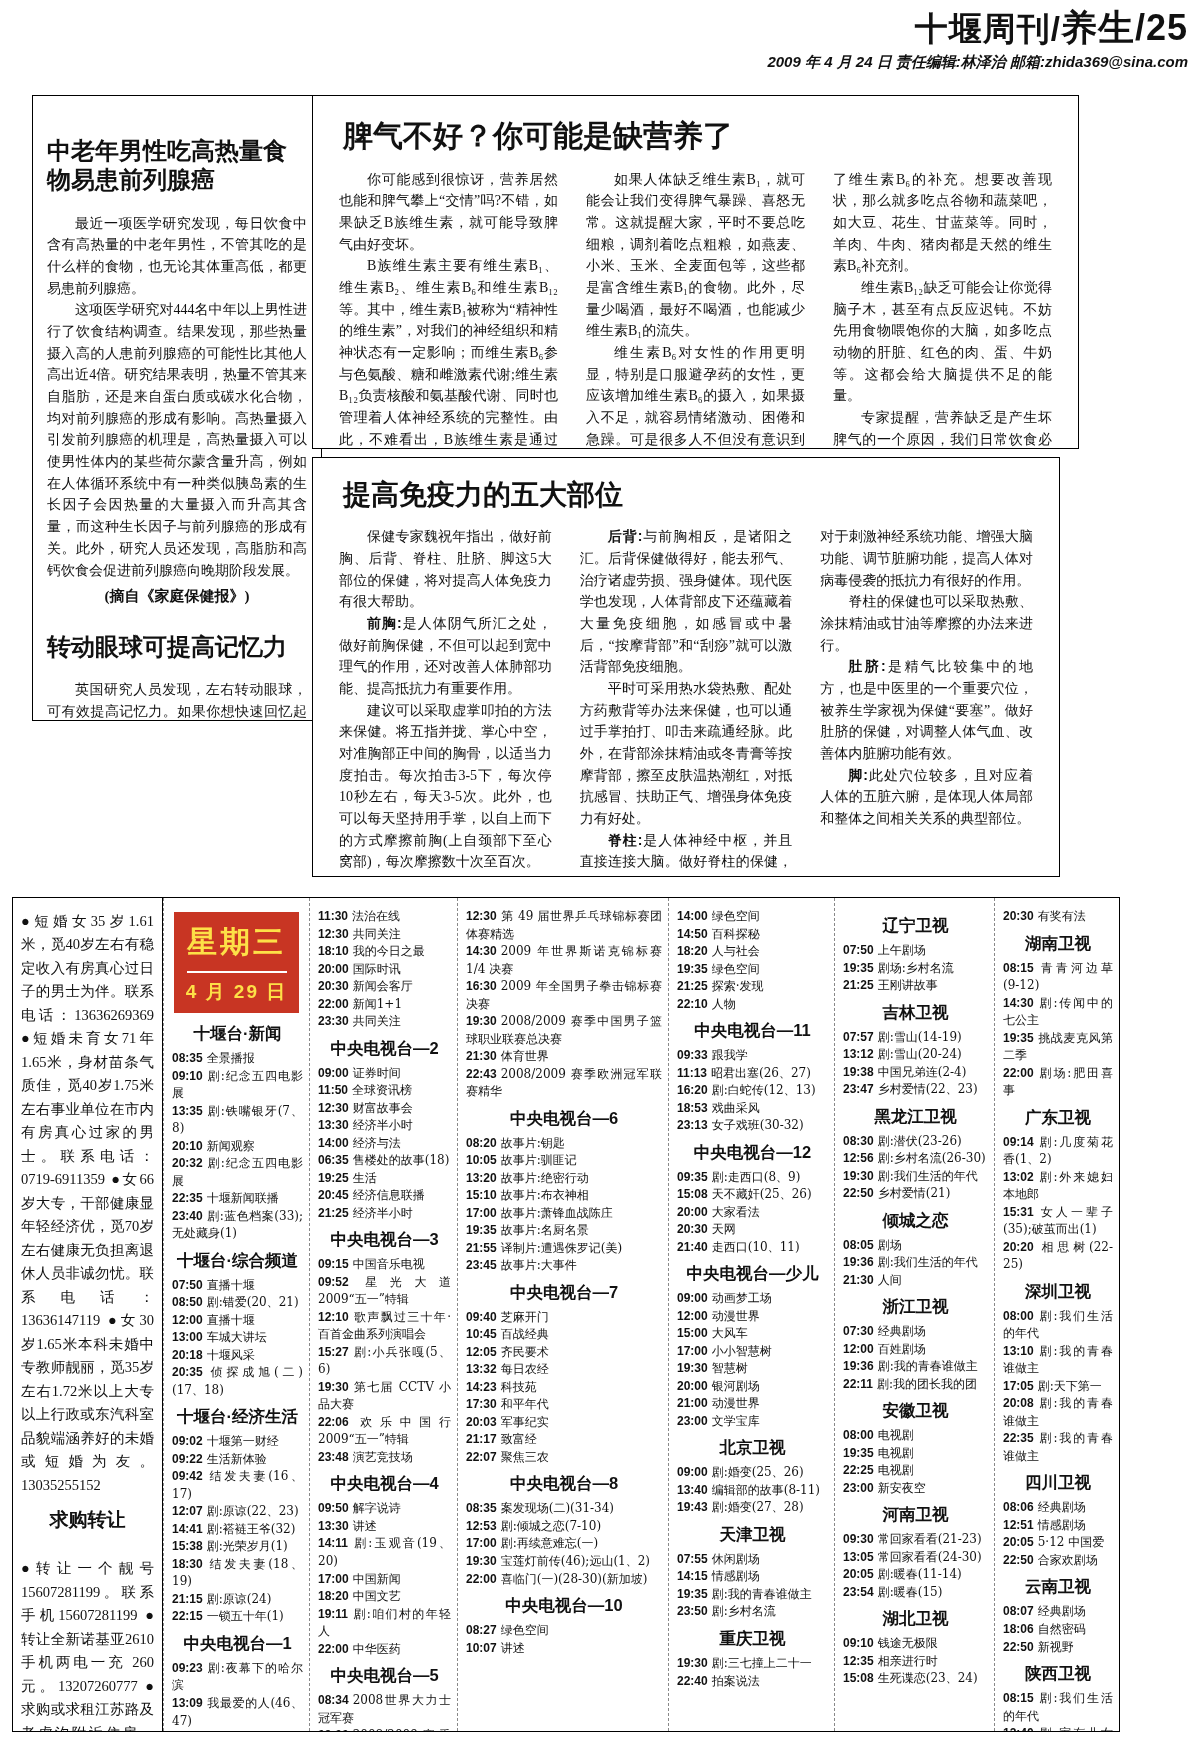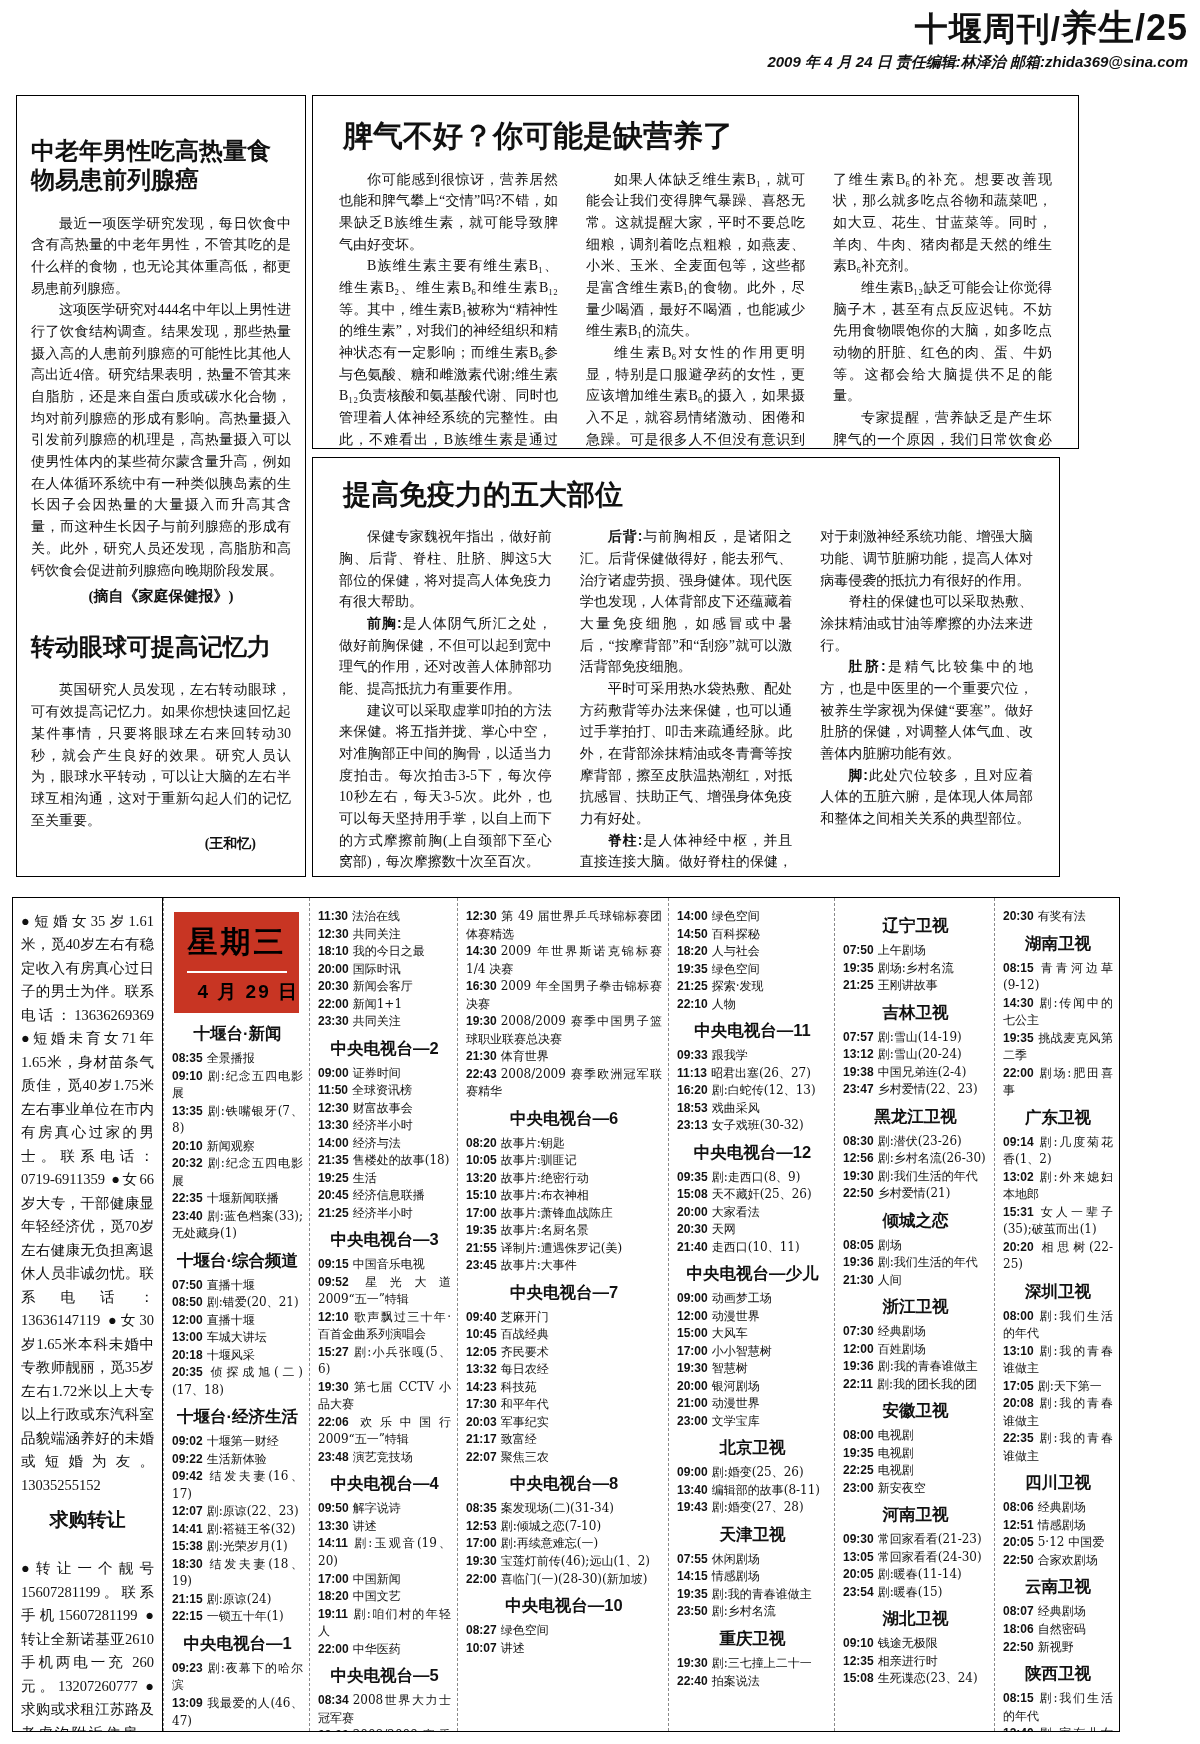--- a/index.html
+++ b/index.html
@@ -8,21 +8,21 @@
   .page { position:relative; width:1200px; height:1744px; background:#fff; overflow:hidden; margin:0 auto; }
 
   
   .masthead { position:absolute; top:4px; left:0; right:12px; text-align:right; }
   .mast-line1 { font-size:33px; font-weight:bold; letter-spacing:1px; }
   .mast-line1 .sec { font-size:36px; }
   .mast-line2 { font-size:15px; font-weight:bold; font-style:italic; }
 
   
   .box { position:absolute; border:1px solid #000; overflow:hidden; background:#fff; }
-  #box-left   { left:16px;  top:95px;  width:290px; height:782px; padding:40px 14px 10px 14px; }
+  #box-left   { left:32px;  top:95px;  width:290px; height:626px; padding:40px 14px 10px 14px; }
   #box-temper { left:312px; top:95px;  width:767px; height:354px; padding:22px 26px 10px 26px; }
   #box-immune { left:312px; top:457px; width:748px; height:420px; padding:20px 26px 10px 26px; }
 
   .art-title { font-weight:bold; line-height:1.22; }
   #box-left .art-title { font-size:24px; margin-bottom:18px; }
   .big-title { font-size:30px; margin:0 0 14px 4px; }
   .serif, .art-body p { font-family:"Liberation Serif", serif; }
   .art-body p { font-size:14px; line-height:1.55; text-align:justify; text-indent:2em; }
   .art-body p b { font-family:"Liberation Sans", sans-serif; }
   .credit { font-family:"Liberation Serif", serif; font-size:15px; font-weight:bold; text-align:center; margin:6px 0 26px 0; }
@@ -34,21 +34,21 @@
   #box-tv { left:12px; top:897px; width:1108px; height:835px; padding:0; display:flex; }
   .tv-col { padding:10px 6px 6px 8px; overflow:hidden; }
   .tv-col + .tv-col { border-left:1px dashed #888; }
   #col-ads { width:150px; border-right:1px solid #000; padding:12px 8px; }
   .c-w1{width:146px;} .c-w2{width:148px;} .c-w3{width:211px;} .c-w4{width:166px;} .c-w5{width:160px;} .c-w6{flex:1;}
 
   .ads-block .ads-h { font-size:19px; font-weight:bold; text-align:center; margin:10px 0 24px 0; }
   .ads-block .ads-h:empty { display:none; margin:0; }
   .ads-t { font-family:"Liberation Serif", serif; font-size:14.5px; line-height:1.62; text-align:justify; }
 
-  .datebox { background:#c83523; color:#000000; text-align:right; margin:4px 4px 10px 2px; padding:10px 0 8px 0; }
+  .datebox { background:#c83523; color:#fde047; text-align:center; margin:4px 4px 10px 2px; padding:10px 0 8px 0; }
   .datebox .d1 { font-size:30px; font-weight:bold; letter-spacing:3px; padding-bottom:8px; border-bottom:2px solid #fff; width:80%; margin:0 auto 6px auto; }
   .datebox .d2 { font-size:19px; font-weight:bold; letter-spacing:2px; }
 
   .tv-channel { font-size:16.5px; font-weight:bold; text-align:center; margin:7px 0 5px 0; white-space:nowrap; }
   .tv-channel:empty { display:none; margin:0; }
   .tv-item { font-size:12px; line-height:1.46; text-align:justify; }
   .tv-item .t { font-weight:bold; font-family:"Liberation Sans", sans-serif; margin-right:4px; }
   .tv-item .n { font-family:"DejaVu Serif", serif; }
 </style>
 </head>
@@ -190,21 +190,21 @@
             </div>
   </div>
           <div class="tv-section">
     <div class="tv-channel">中央电视台—2</div>
     <div>
               <div class="tv-item"><span class="t">09:00</span><span class="n">证券时间</span></div>
               <div class="tv-item"><span class="t">11:50</span><span class="n">全球资讯榜</span></div>
               <div class="tv-item"><span class="t">12:30</span><span class="n">财富故事会</span></div>
               <div class="tv-item"><span class="t">13:30</span><span class="n">经济半小时</span></div>
               <div class="tv-item"><span class="t">14:00</span><span class="n">经济与法</span></div>
-              <div class="tv-item"><span class="t">21:35</span><span class="n">售楼处的故事(18)</span></div>
+              <div class="tv-item"><span class="t">06:35</span><span class="n">售楼处的故事(18)</span></div>
               <div class="tv-item"><span class="t">19:25</span><span class="n">生活</span></div>
               <div class="tv-item"><span class="t">20:45</span><span class="n">经济信息联播</span></div>
               <div class="tv-item"><span class="t">21:25</span><span class="n">经济半小时</span></div>
             </div>
   </div>
           <div class="tv-section">
     <div class="tv-channel">中央电视台—3</div>
     <div>
               <div class="tv-item"><span class="t">09:15</span><span class="n">中国音乐电视</span></div>
               <div class="tv-item"><span class="t">09:52</span><span class="n">星光大道 2009“五一”特辑</span></div>

